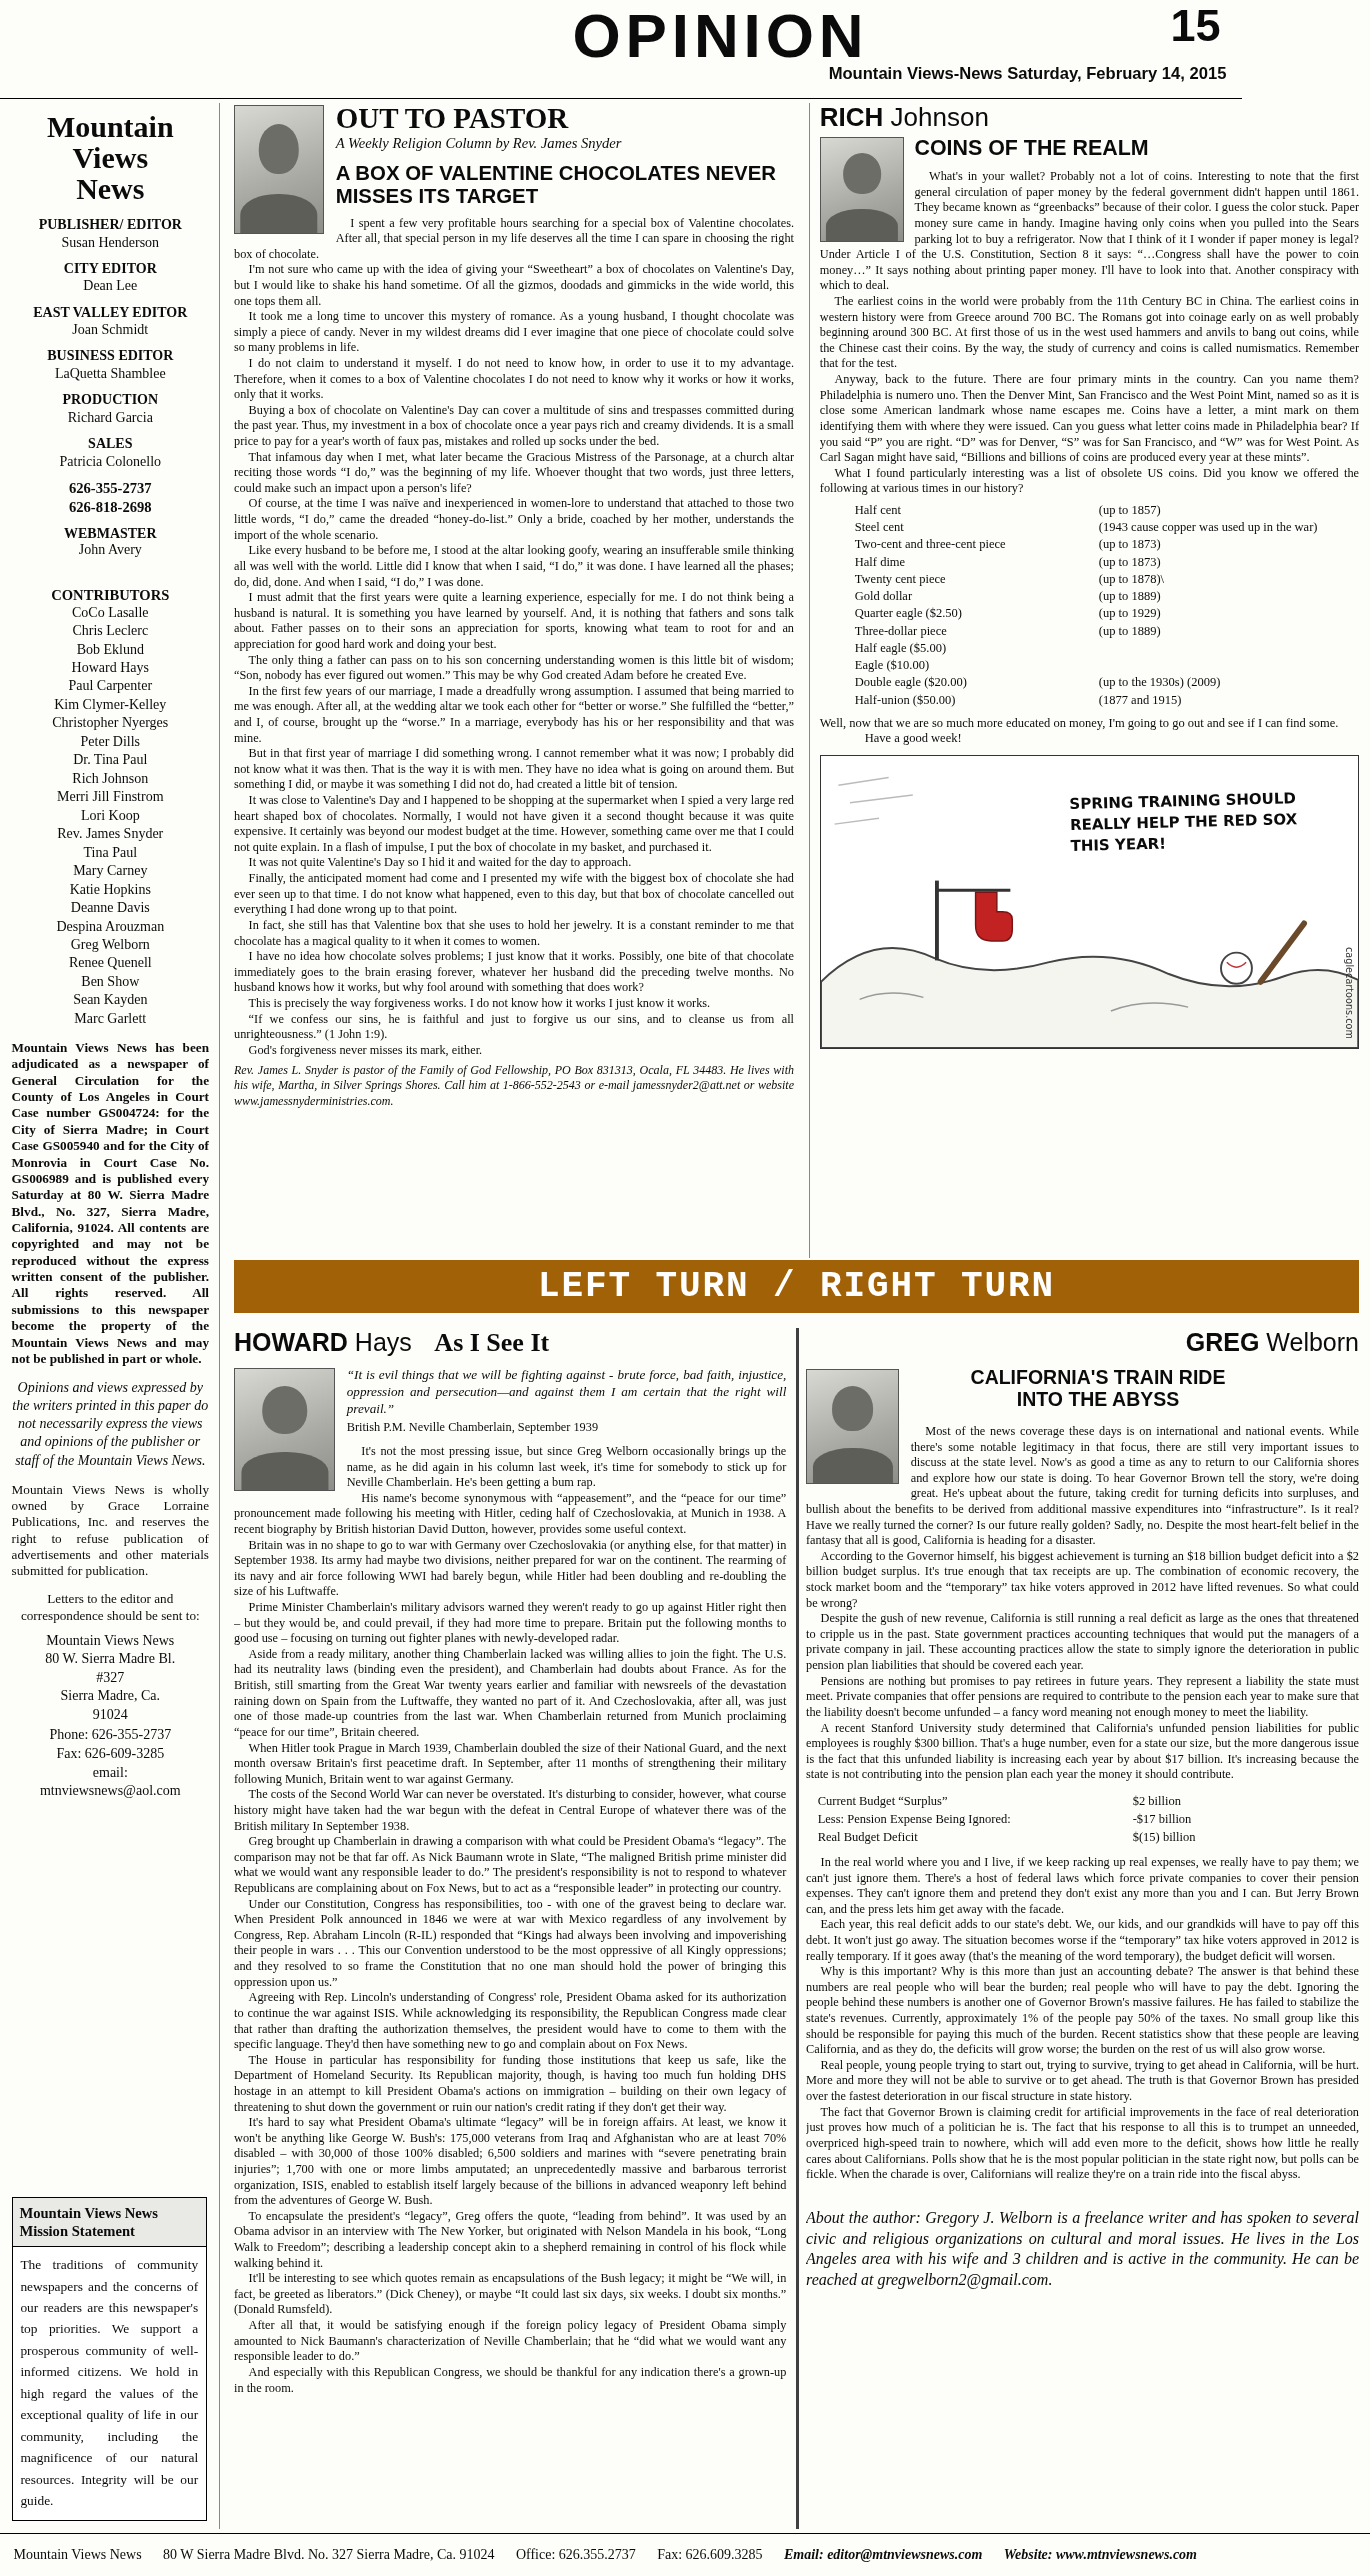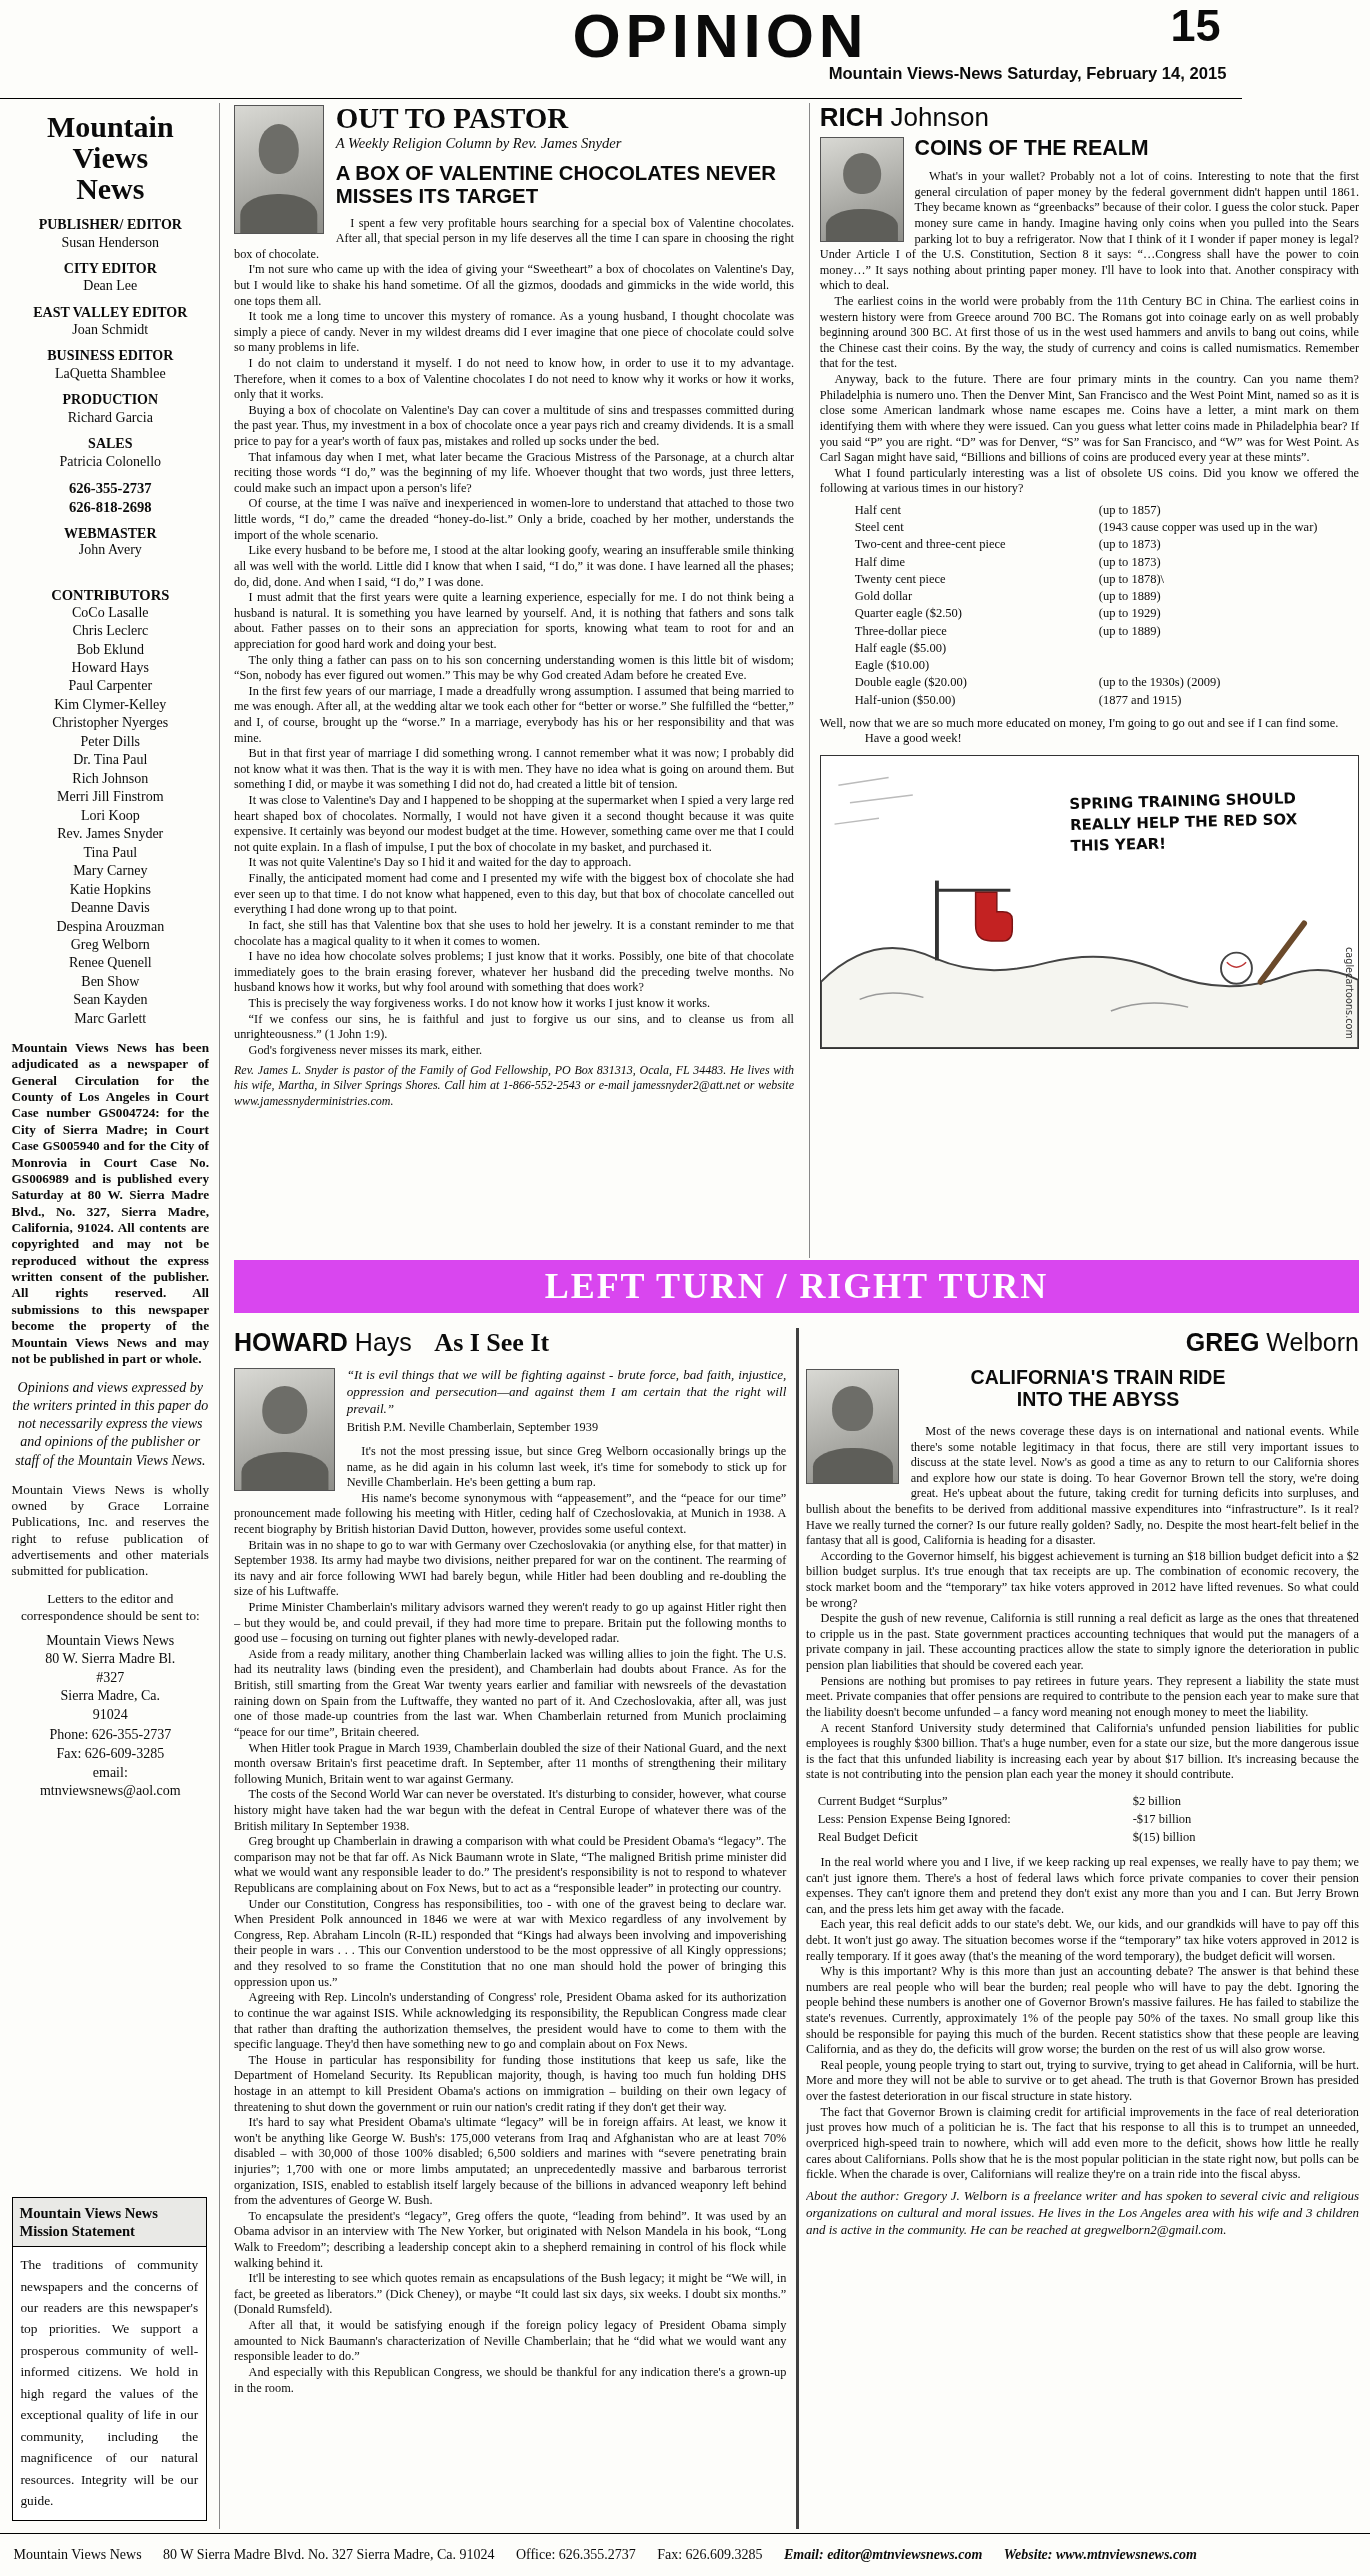--- a/index.html
+++ b/index.html
@@ -75,42 +75,42 @@
   .coin-list .f-note { flex:1; }
   .closing { font-size:12.5px; margin:6.8px 0 0; }
   .closing .gap { margin-left:45px; }
   .cartoon { position:relative; border:1px solid #333; height:294px; margin-top:9.7px; background:#fff; }
   .cartoon-caption { position:absolute; left:249px; top:35px; width:232px;
     font-family:"DejaVu Sans", sans-serif; font-size:15px; font-weight:bold; line-height:1.4; transform:rotate(-1.5deg); }
   .cartoon-credit { position:absolute; right:2.9px; bottom:9.7px; writing-mode:vertical-rl;
     font-family:"DejaVu Sans", sans-serif; font-size:9.7px; color:#333; }
 
   
-  .banner { position:absolute; left:234px; top:1260px; width:1125px; height:53px; background:#d946ef; color:#fff;
-    font-family:Liberation Serif, serif; font-weight:bold; font-size:36px; letter-spacing:1.9px;
+  .banner { position:absolute; left:234px; top:1260px; width:1125px; height:53px; background:#a16207; color:#fff;
+    font-family:Liberation Mono, monospace; font-weight:bold; font-size:36px; letter-spacing:1.9px;
     text-align:center; line-height:53px; }
 
   
   .low-left { position:absolute; left:234px; top:1328px; width:565px; height:1201px;
     padding-right:9.7px; border-right:3px solid #404040; overflow:hidden; }
   .byline-row { font-family:"Liberation Sans", sans-serif; font-size:25px; margin-bottom:7.8px; }
   .col-title { font-family:"Liberation Serif", serif; font-weight:bold; font-size:26px; margin-left:15.6px; }
   .photo-hays { float:left; width:101px; height:123px; margin:1.9px 11.7px 3.9px 0; }
   .quote { font-size:13.2px; font-style:italic; line-height:1.3; text-align:justify; }
   .attribution { font-size:12.3px; margin:2.9px 0 8.8px; }
 
   
   .low-right { position:absolute; left:806px; top:1328px; width:553px; height:1201px; overflow:hidden; }
   .byline-right { text-align:right; font-family:"Liberation Sans", sans-serif; font-size:25px; margin-bottom:7.8px; }
   .photo-welborn { float:left; width:93px; height:115px; margin:3.9px 11.7px 3.9px 0; }
   .welborn-headline { margin:9.7px 0 13.6px 146px; width:292px; text-align:center; font-size:19.5px; }
   .budget { margin:8.8px 0 8.8px 11.7px; }
   .budget > div { display:flex; font-size:12.5px; line-height:1.45; }
   .budget .f-label { width:315px; flex:none; }
-  .about { font-size:13px; font-style:italic; line-height:1.3; text-align:justify; margin:5px 0 0; }
+  .about { font-size:16px; font-style:italic; line-height:1.3; text-align:justify; margin:25px 0 0; }
 
   
   .footer { position:absolute; left:0; top:2533px; width:1371px; height:43px; border-top:1.9px solid #000;
     display:flex; align-items:center; gap:21.4px; padding:0 13.6px; font-size:14px; background:#fdfdfa; }
   .footer .f-bold { font-weight:bold; font-style:italic; }
 </style>
 </head>
 <body>
 
 <div class="page">

